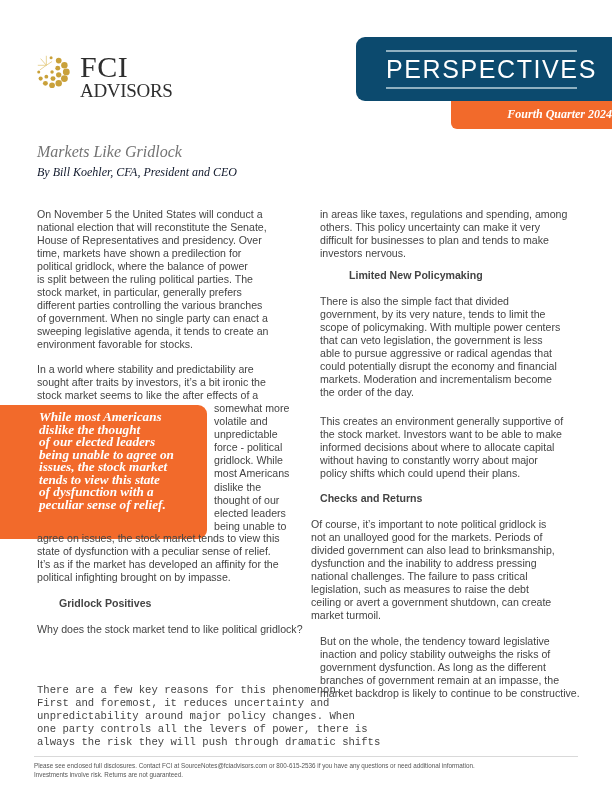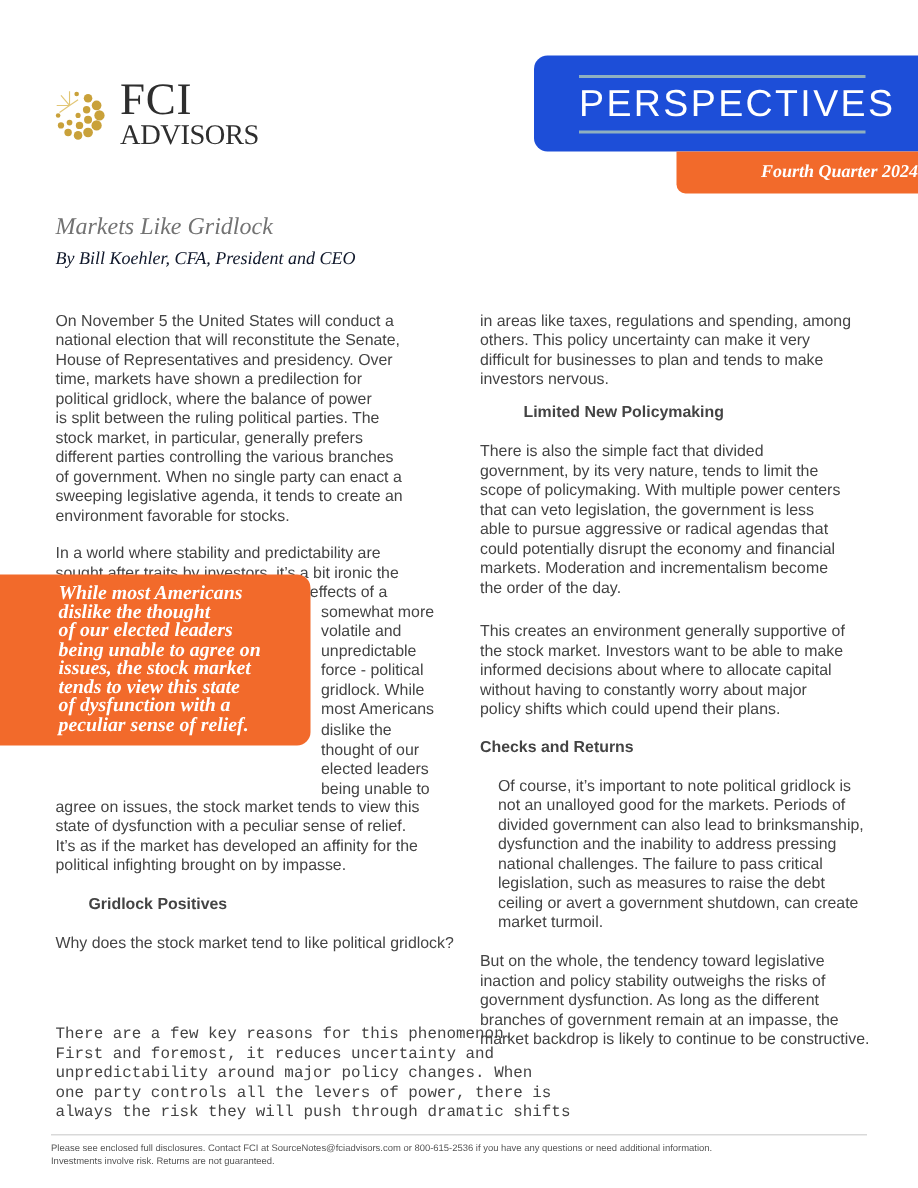--- a/index.html
+++ b/index.html
@@ -1,43 +1,43 @@
 <!DOCTYPE html>
 <html><head>
 <meta charset="utf-8">
 <style>
   * { box-sizing: border-box; margin: 0; padding: 0; }
   html, body { width: 612px; height: 792px; background: #ffffff; overflow: hidden; }
   body { position: relative; font-family: "Liberation Sans", sans-serif; color: #3d3d3d; }
 
   
-  .logo { position: absolute; left: 34px; top: 52px; display: flex; align-items: center; }
+  .logo { position: absolute; left: 34px; top: 52px; display: flex; align-items: flex-start; }
   .logo-mark { width: 38px; height: 38px; }
   .logo-text { margin-left: 8px; font-family: "Liberation Serif", serif; color: #2e2e2e; line-height: 1; }
   .logo-fci { font-size: 30px; letter-spacing: 0.5px; font-weight: normal; }
   .logo-advisors { font-size: 19px; letter-spacing: -0.3px; margin-top: -1px; }
 
   
-  .banner { position: absolute; left: 356px; top: 37px; width: 256px; height: 64px; background: #1d4ed8; border-radius: 9px 0 0 9px; }
+  .banner { position: absolute; left: 356px; top: 37px; width: 256px; height: 64px; background: #0c4a6e; border-radius: 9px 0 0 9px; }
   .banner-rule { position: absolute; left: 30px; right: 35px; height: 2px; background: #8fb0c0; }
   .banner-rule.top { top: 13px; }
   .banner-rule.bottom { top: 50px; }
   .banner-title { position: absolute; left: 30px; top: 14px; width: 192px; height: 36px; line-height: 36px; color: #ffffff; font-size: 25px; letter-spacing: 1.6px; font-family: "Liberation Sans", sans-serif; text-align: center; }
 
   .quarter-tab { position: absolute; left: 451px; top: 101px; width: 161px; height: 28px; background: #f26a2b; border-radius: 0 0 0 6px; color: #ffffff; font-family: "Liberation Serif", serif; font-style: italic; font-weight: bold; font-size: 12px; text-align: right; line-height: 27px; }
 
   
   .article-title { position: absolute; left: 37px; top: 143px; font-family: "Liberation Serif", serif; font-style: italic; font-size: 16px; color: #737373; }
   .byline { position: absolute; left: 37px; top: 165px; font-family: "Liberation Serif", serif; font-style: italic; font-size: 12px; color: #0f172a; }
 
   
   .p { position: absolute; font-size: 10.6px; line-height: 13px; color: #444444; white-space: pre-line; }
   .h { position: absolute; font-size: 10.6px; line-height: 13px; font-weight: bold; color: #444444; }
 
-  .pull-quote { position: absolute; left: 0; top: 383px; width: 207px; height: 114px; background: #f26a2b; border-radius: 0 9px 9px 0; }
+  .pull-quote { position: absolute; left: 0; top: 405px; width: 207px; height: 134px; background: #f26a2b; border-radius: 0 9px 9px 0; }
   .pull-quote-text { position: absolute; left: 39px; top: 6px; width: 170px; font-family: "Liberation Serif", serif; font-style: italic; font-weight: bold; font-size: 13.2px; line-height: 12.5px; color: #ffffff; white-space: pre-line; }
 
   .footer-rule { position: absolute; left: 34px; top: 756px; width: 544px; height: 1px; background: #d9d9d9; }
   .footer-text { position: absolute; left: 34px; top: 762px; width: 560px; font-size: 6.3px; line-height: 8.5px; color: #555555; white-space: pre-line; }
 </style>
 </head>
 <body>
 
 <div class="logo">
   <svg class="logo-mark" viewBox="0 0 40 40">
@@ -143,21 +143,21 @@
 able to pursue aggressive or radical agendas that
 could potentially disrupt the economy and financial
 markets. Moderation and incrementalism become
 the order of the day.</div>
 <div class="p" style="left:320px; top:415px;">This creates an environment generally supportive of
 the stock market. Investors want to be able to make
 informed decisions about where to allocate capital
 without having to constantly worry about major
 policy shifts which could upend their plans.</div>
 <div class="h" style="left:320px; top:492px;">Checks and Returns</div>
-<div class="p" style="left:332px; top:518px;">Of course, it’s important to note political gridlock is
+<div class="p" style="left:311px; top:518px;">Of course, it’s important to note political gridlock is
 not an unalloyed good for the markets. Periods of
 divided government can also lead to brinksmanship,
 dysfunction and the inability to address pressing
 national challenges. The failure to pass critical
 legislation, such as measures to raise the debt
 ceiling or avert a government shutdown, can create
 market turmoil.</div>
 <div class="p" style="left:320px; top:635px;">But on the whole, the tendency toward legislative
 inaction and policy stability outweighs the risks of
 government dysfunction. As long as the different

